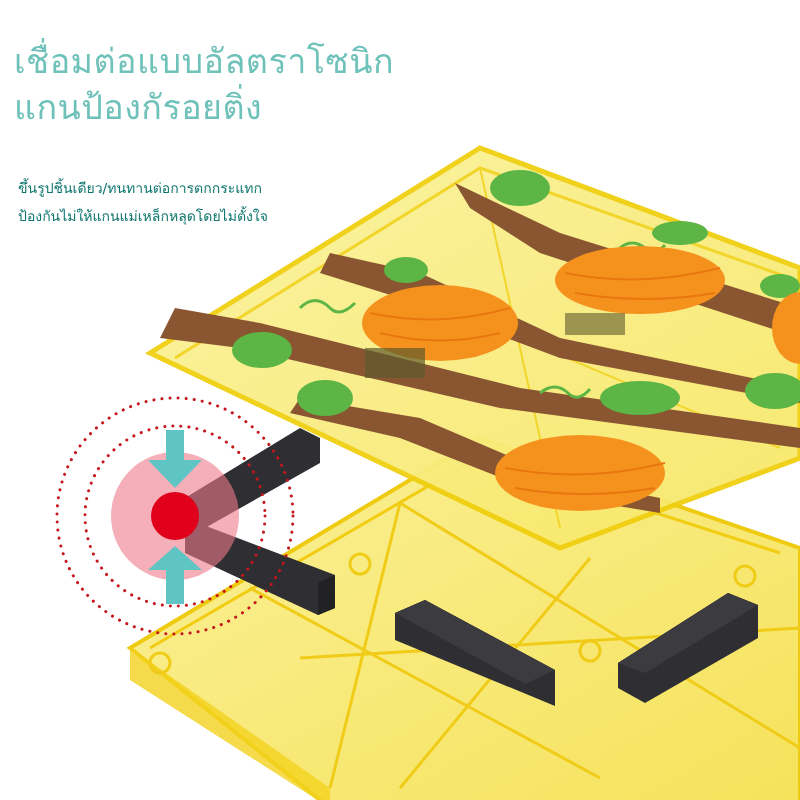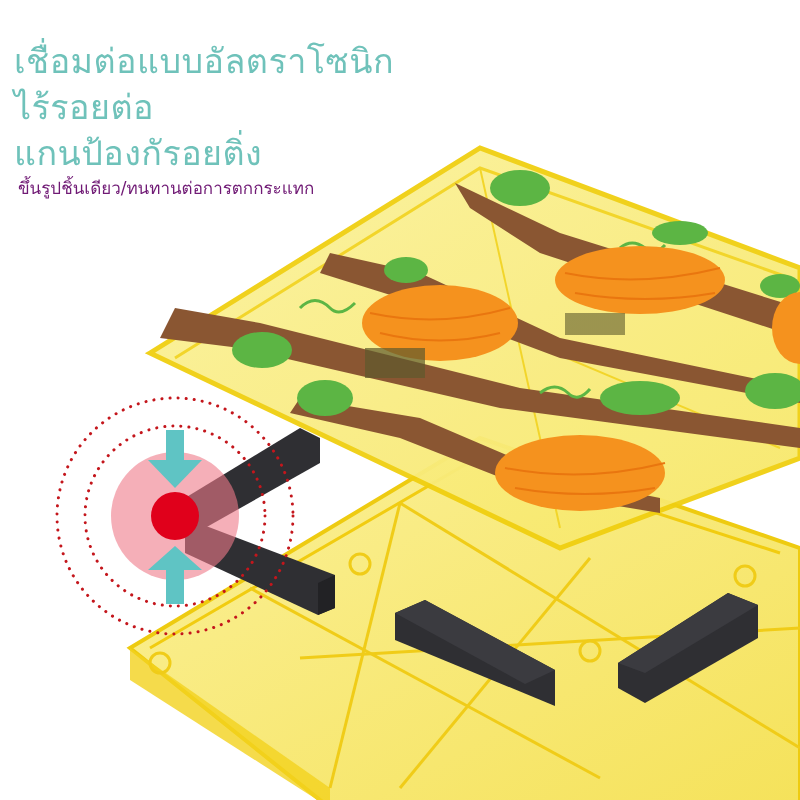--- a/index.html
+++ b/index.html
@@ -1,21 +1,21 @@
 <!DOCTYPE html>
 <html><head>
 <meta charset="utf-8">
 <style>
   html, body { margin:0; padding:0; background:#ffffff; }
   body { width:800px; height:800px; position:relative; overflow:hidden; font-family:"DejaVu Sans", sans-serif; }
   .stage { position:absolute; left:0; top:8px; width:708px; height:800px; }
   .headline { position:absolute; left:14px; top:30px; z-index:5; }
   .headline .h { font-size:34px; line-height:46px; color:#6fc2ba; font-weight:normal; letter-spacing:0.5px; margin:0; white-space:nowrap; }
   .subs { position:absolute; left:18px; top:166px; z-index:5; }
-  .subs .s { font-size:17px; line-height:28px; color:#701a75; margin:0; white-space:nowrap; }
+  .subs .s { font-size:14px; line-height:28px; color:#0f766e; margin:0; white-space:nowrap; }
   svg.art { position:absolute; left:0; top:0; }
 </style>
 </head>
 <body>
 
 <div class="stage">
 
   <svg class="art" width="800" height="800" viewBox="0 0 800 800">
     <defs>
       <linearGradient id="tileG" x1="0" y1="0" x2="1" y2="1">
@@ -112,20 +112,20 @@
       </g>
       <g>
         <rect x="166" y="562" width="18" height="34" fill="#5fc4c4"></rect>
         <polygon points="148,562 202,562 175,538" fill="#5fc4c4"></polygon>
       </g>
     </g>
   </svg>
 
   <div class="headline">
     <p class="h">เชื่อมต่อแบบอัลตราโซนิก</p>
-    <p class="h">ไร้รอยต่อ</p>
     <p class="h">แกนป้องกัรอยติ่ง</p>
   </div>
 
   <div class="subs">
     <p class="s">ขึ้นรูปชิ้นเดียว/ทนทานต่อการตกกระแทก</p>
+    <p class="s">ป้องกันไม่ให้แกนแม่เหล็กหลุดโดยไม่ตั้งใจ</p>
   </div>
 </div>
 
 </body></html>

